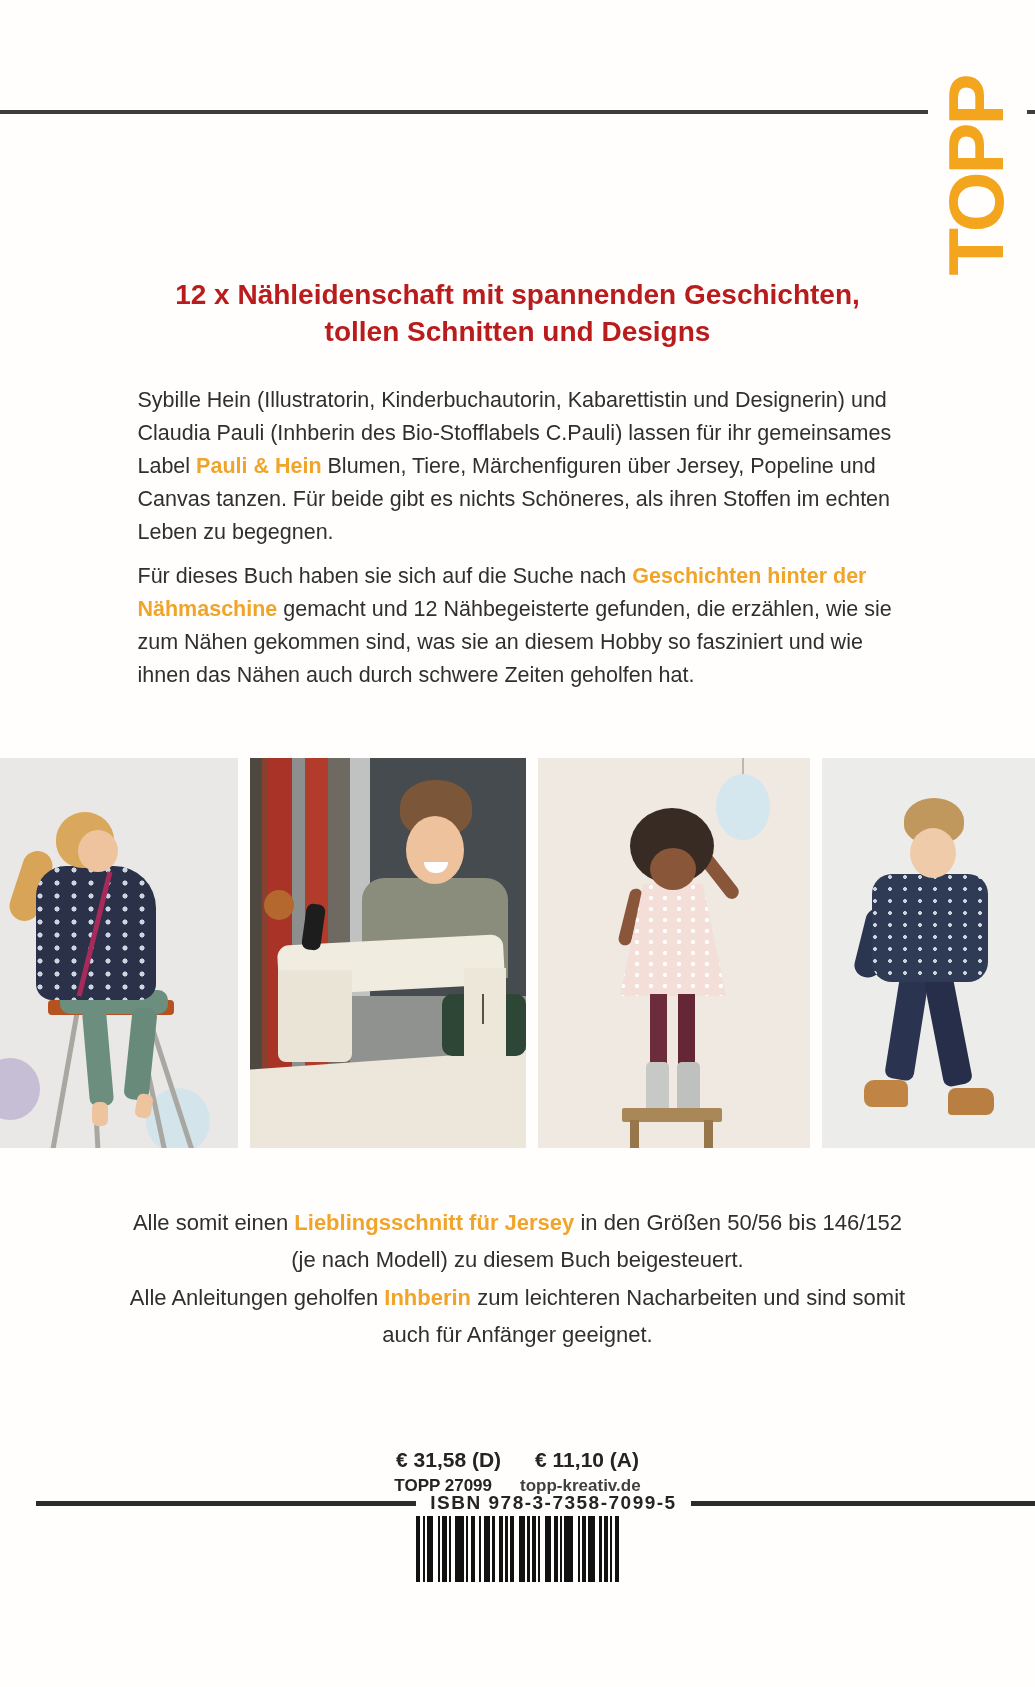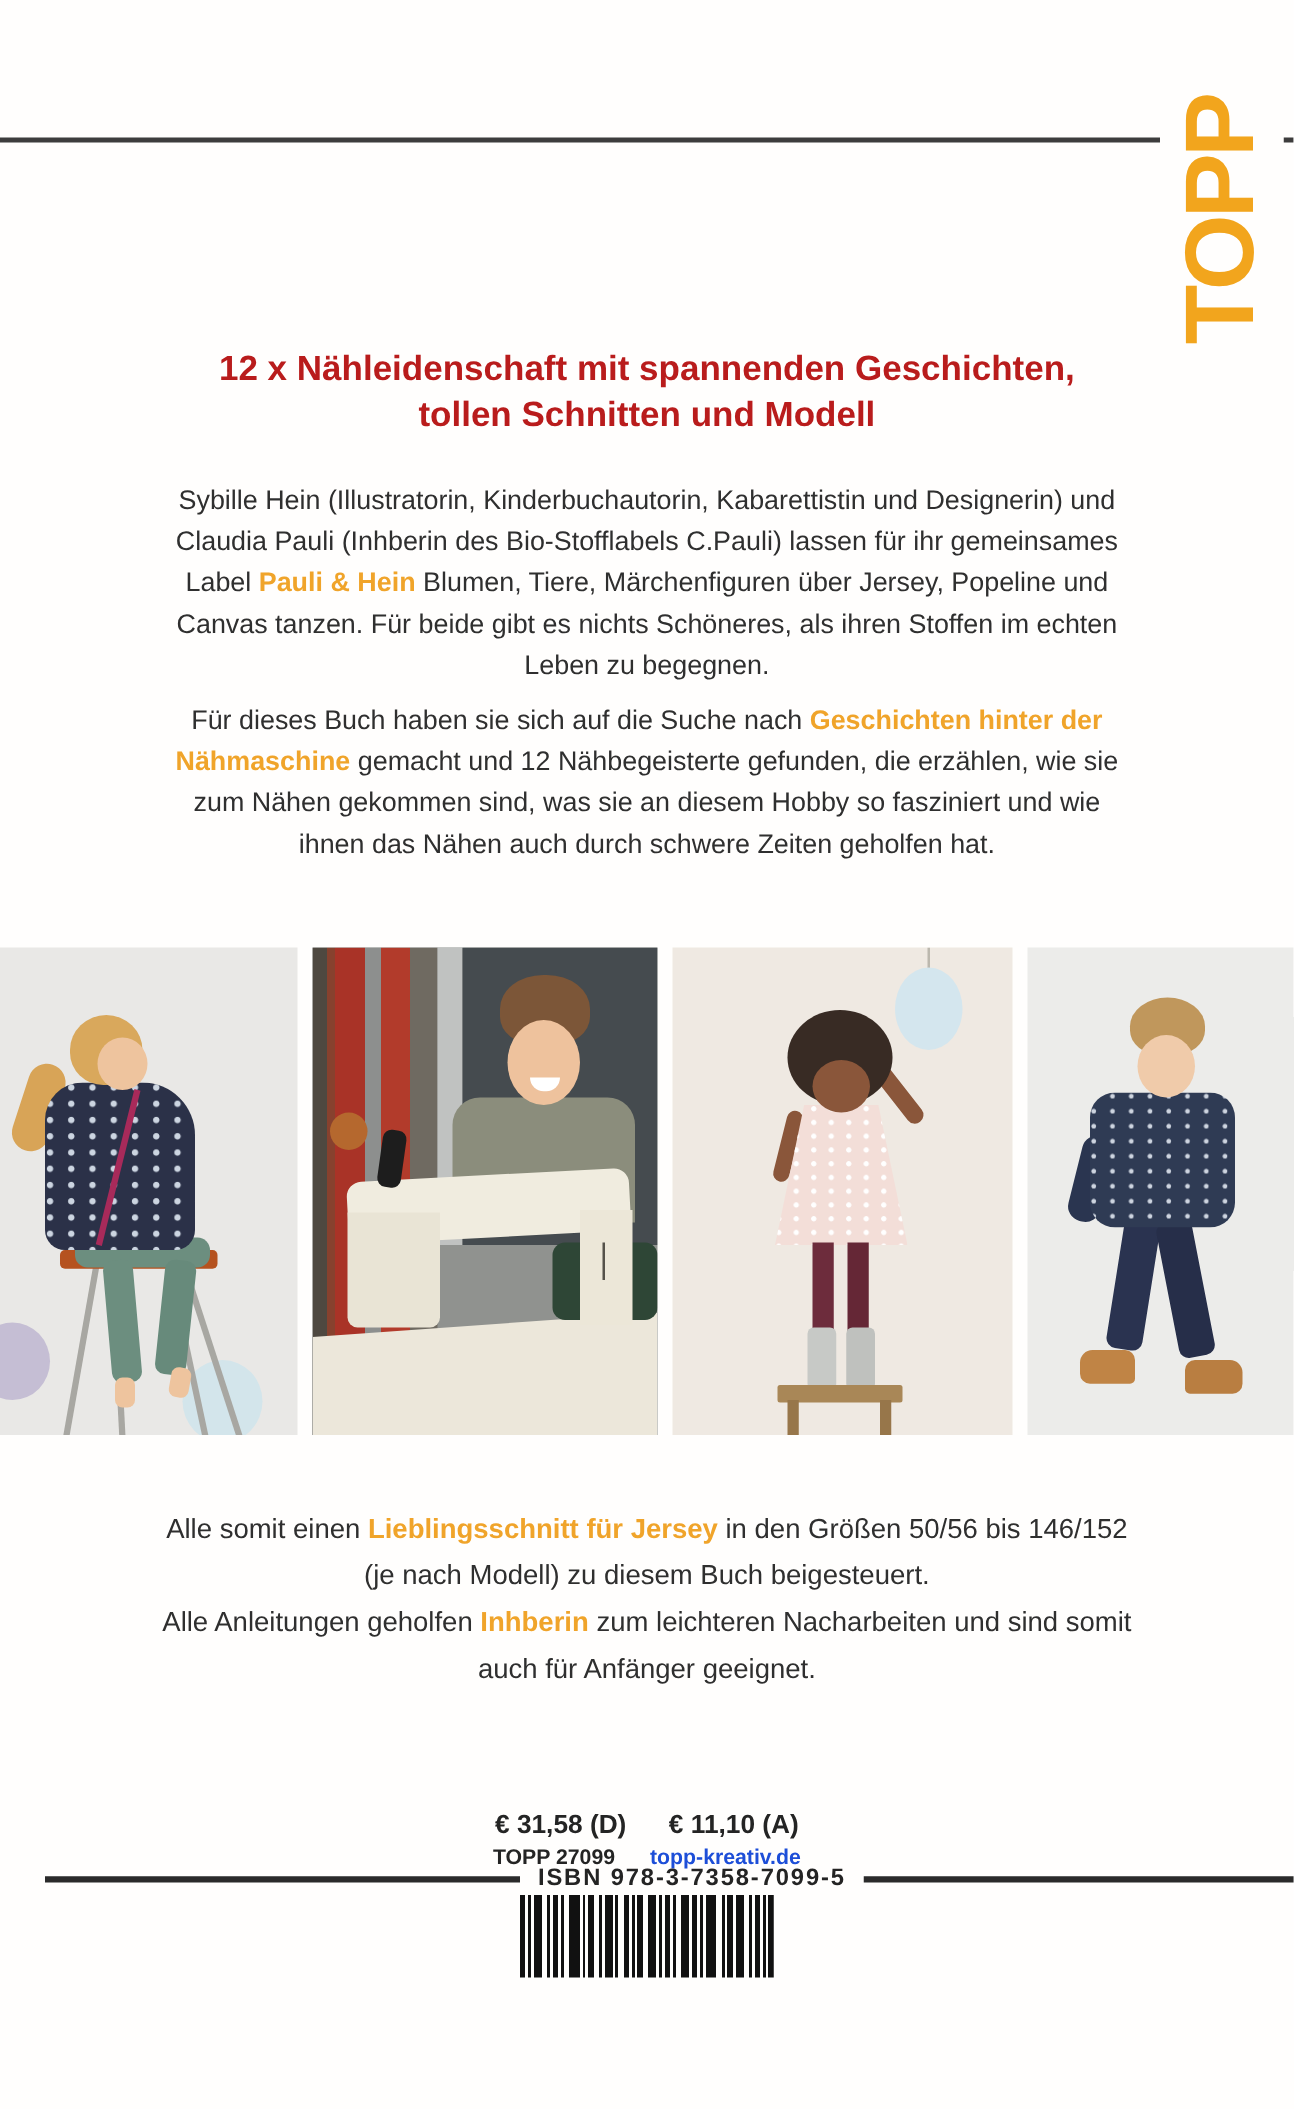--- a/index.html
+++ b/index.html
@@ -13,21 +13,21 @@
   .rule-right-stub{position:absolute;top:110px;left:1027px;width:8px;height:4px;background:#3d3d3d;}
   .logo-box{position:absolute;top:50px;right:16px;width:86px;height:252px;}
   .logo-box span{
     position:absolute;left:50%;top:50%;transform:translate(-50%,-50%) rotate(-90deg);
     font-size:78px;font-weight:800;letter-spacing:-3px;color:#f2a51d;white-space:nowrap;
   }
   
   .headline{position:absolute;top:276px;left:0;width:100%;text-align:center;
     color:#b91c1c;font-size:28px;font-weight:700;line-height:37px;}
   .body-par{position:absolute;left:50%;transform:translateX(-50%);width:760px;
-    text-align:center;font-size:21.5px;line-height:33px;color:#2f2f2f;}
+    font-size:21.5px;line-height:33px;color:#2f2f2f;}
   .par-authors{top:362px;}
   .par-book{top:538px;}
   .note-par{position:absolute;left:50%;transform:translateX(-50%);width:790px;
     text-align:center;font-size:22px;line-height:37px;color:#2f2f2f;}
   .note-patterns{top:1182px;}
   .note-instructions{top:1257px;}
   .hl{color:#f0a42a;font-weight:700;}
   
   .photo-strip{position:absolute;top:758px;left:0;width:1035px;height:390px;
     display:flex;gap:12px;}
@@ -106,42 +106,42 @@
   .s4-pant-a{left:70px;top:218px;width:29px;height:104px;border-radius:8px;background:#2a3350;transform:rotate(9deg);}
   .s4-pant-b{left:112px;top:218px;width:29px;height:110px;border-radius:8px;background:#262e49;transform:rotate(-11deg);}
   .s4-boot-a{left:42px;top:322px;width:44px;height:27px;border-radius:10px 8px 4px 8px;background:#c08445;}
   .s4-boot-b{left:126px;top:330px;width:46px;height:27px;border-radius:8px 10px 8px 4px;background:#b97e41;}
   
   .price-line{position:absolute;top:1448px;left:0;width:100%;text-align:center;
     font-size:21px;font-weight:700;color:#242424;}
   .price-gap{display:inline-block;width:34px;}
   .product-line{position:absolute;top:1476px;left:0;width:100%;text-align:center;
     font-size:17px;font-weight:700;color:#242424;}
-  .website{color:#1d4ed8;margin-left:28px;text-decoration:none;cursor:pointer;}
+  .website{color:#404040;margin-left:28px;text-decoration:none;cursor:pointer;}
   .isbn-row{position:absolute;top:1492px;left:0;width:100%;display:flex;align-items:center;margin-left:36px;}
   .isbn-rule{flex:1;height:5px;background:#2b2b2b;}
   .isbn-text{margin:0 14px;font-size:19px;font-weight:700;letter-spacing:1.5px;color:#242424;white-space:nowrap;}
   .barcode-wrap{position:absolute;top:1516px;left:0;width:100%;text-align:center;}
   .barcode-wrap svg{width:203px;height:66px;}
 </style>
 </head>
 <body>
 
 <div class="page">
 
   <div class="rule-left"></div>
   <div class="rule-right-stub"></div>
 
   <div class="logo-box">
     <span>TOPP</span>
   </div>
 
   <div class="headline">
     <span>12 x Nähleidenschaft mit spannenden Geschichten,</span><br>
-    <span>tollen Schnitten und Modell</span>
+    <span>tollen Schnitten und Designs</span>
   </div>
 
   <p class="body-par par-authors"><span>Sybille Hein (Illustratorin, Kinderbuchautorin, Kabarettistin und Designerin) und Claudia Pauli (Inhberin des Bio-Stofflabels C.Pauli) lassen für ihr gemeinsames Label </span><span class="hl">Pauli &amp; Hein</span><span> Blumen, Tiere, Märchenfiguren über Jersey, Popeline und Canvas tanzen. Für beide gibt es nichts Schöneres, als ihren Stoffen im echten Leben zu begegnen.</span></p>
 
   <p class="body-par par-book"><span>Für dieses Buch haben sie sich auf die Suche nach </span><span class="hl">Geschichten hinter der Nähmaschine</span><span> gemacht und 12 Nähbegeisterte gefunden, die erzählen, wie sie zum Nähen gekommen sind, was sie an diesem Hobby so fasziniert und wie ihnen das Nähen auch durch schwere Zeiten geholfen hat.</span></p>
 
   <div class="photo-strip">
 
     <div class="photo ph1" title="Mädchen mit blondem Zopf sitzt auf einem Stuhl, Ballons daneben">
       <div class="s1-balloon-a"></div>

